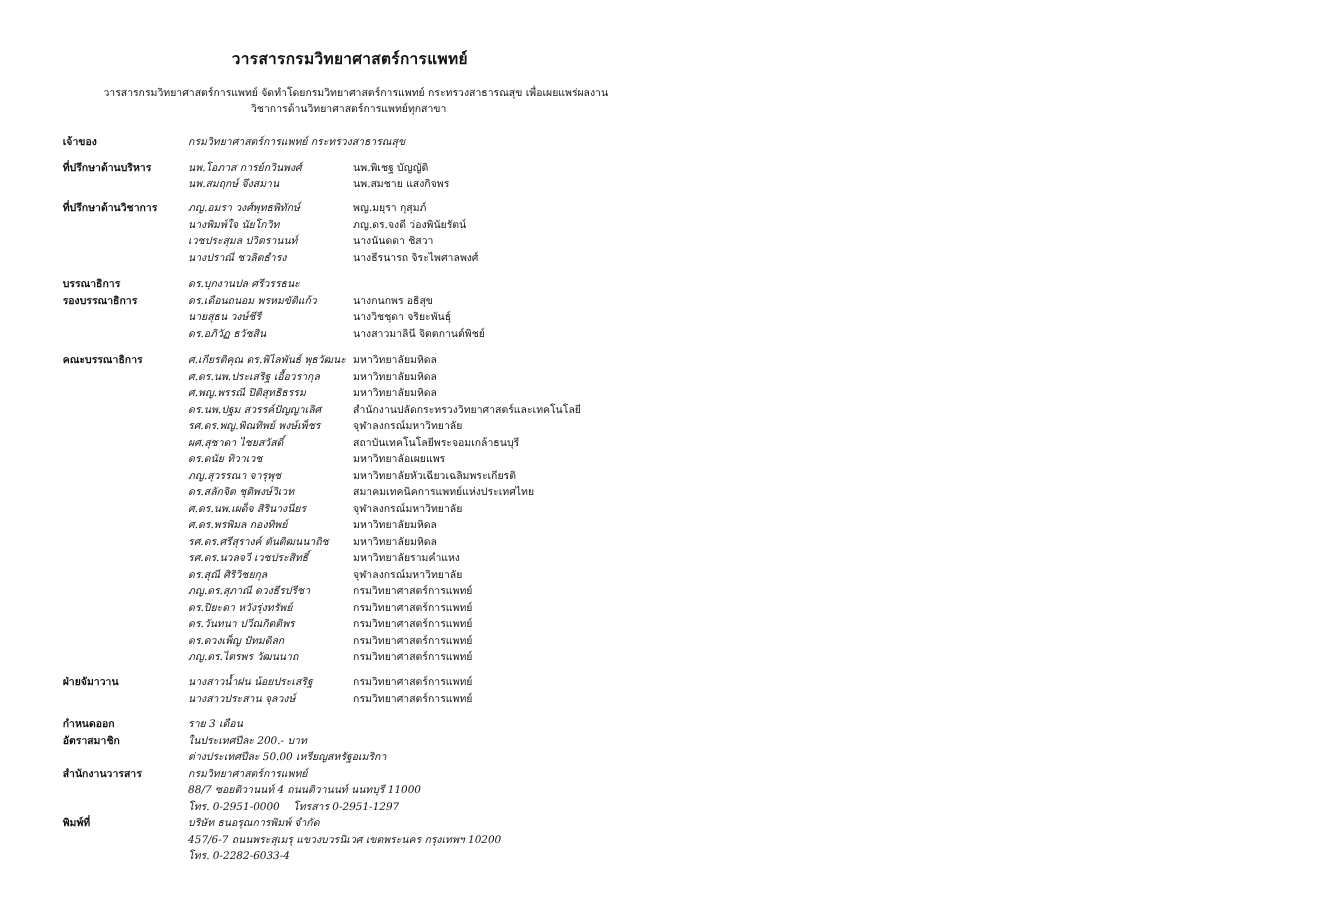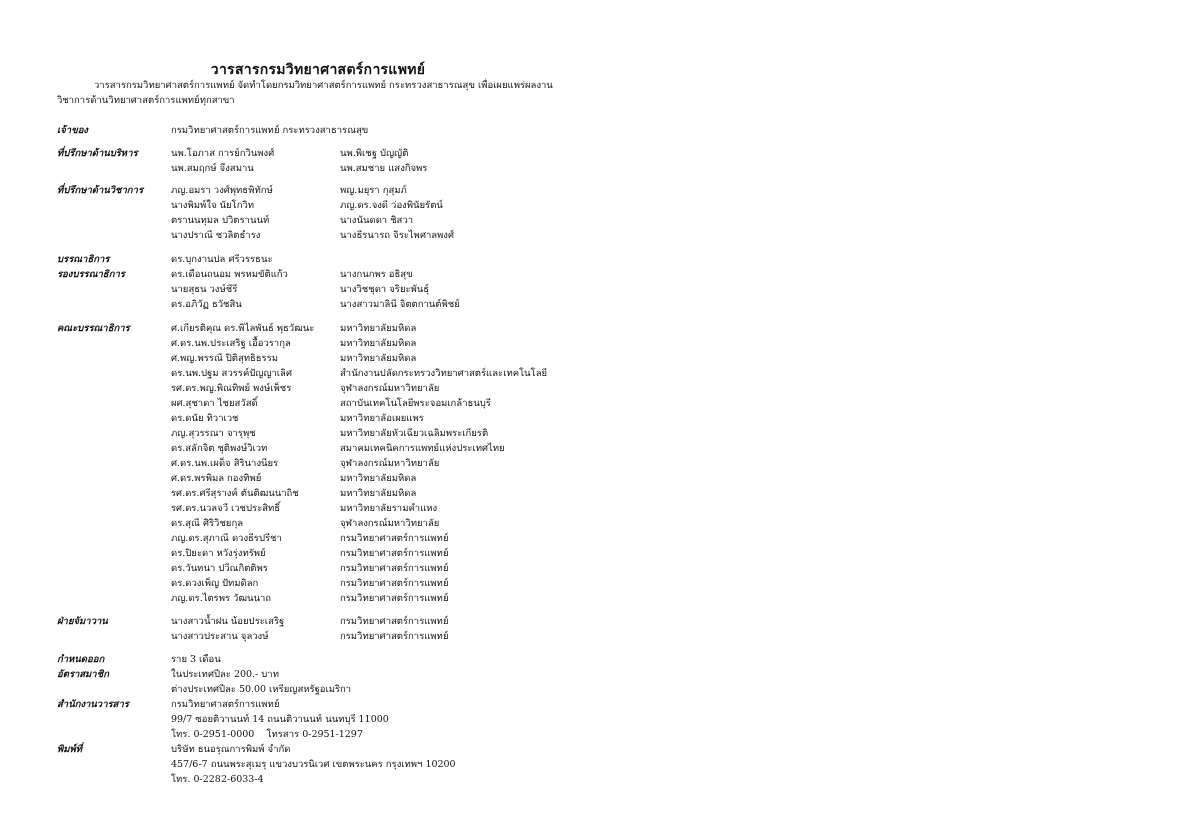--- a/index.html
+++ b/index.html
@@ -4,32 +4,32 @@
 <style>
   html, body { margin: 0; padding: 0; background: #ffffff; }
   body {
     width: 1200px; height: 833px; position: relative; overflow: hidden;
     font-family: "DejaVu Serif", "Liberation Serif", serif;
     color: #111111;
   }
   .page { position: absolute; left: 0; top: 0; width: 1200px; height: 833px; }
   .title {
     position: absolute; left: 0; top: 42px; width: 636px; text-align: center;
-    font-size: 14px; font-weight: bold; letter-spacing: 0.3px; margin-top: 16px;
+    font-size: 14px; font-weight: bold; letter-spacing: 0.3px;
   }
   .intro {
     position: absolute; left: 57px; top: 77px; width: 520px;
     font-size: 9.5px; line-height: 15px;
   }
   .intro .l1 { padding-left: 37px; white-space: nowrap; }
-  .intro .l2 { white-space: nowrap; }
+  .intro .l2 { white-space: nowrap; text-align: center; }
   .row { position: absolute; left: 0; font-size: 9.5px; line-height: 15px; white-space: nowrap; }
-  .lbl { position: absolute; left: 57px; font-weight: bold; font-style: italic; }
-  .c1 { position: absolute; left: 171px; }
-  .c2 { position: absolute; left: 340px; }
+  .lbl { position: absolute; left: 57px; font-weight: bold; }
+  .c1 { position: absolute; left: 171px; font-style: italic; }
+  .c2 { position: absolute; left: 321px; }
 </style>
 </head>
 <body>
 
 <div class="page">
 
   <div class="title">วารสารกรมวิทยาศาสตร์การแพทย์</div>
 
   <div class="intro">
     <div class="l1">วารสารกรมวิทยาศาสตร์การแพทย์ จัดทำโดยกรมวิทยาศาสตร์การแพทย์ กระทรวงสาธารณสุข เพื่อเผยแพร่ผลงาน</div>
@@ -54,21 +54,21 @@
   <div class="row" style="top:182px">
     <span class="lbl">ที่ปรึกษาด้านวิชาการ</span>
     <span class="c1">ภญ.อมรา วงศ์พุทธพิทักษ์</span>
     <span class="c2">พญ.มยุรา กุสุมภ์</span>
   </div>
   <div class="row" style="top:197px">
     <span class="c1">นางพิมพ์ใจ นัยโกวิท</span>
     <span class="c2">ภญ.ดร.จงดี ว่องพินัยรัตน์</span>
   </div>
   <div class="row" style="top:212px">
-    <span class="c1">ตรานนทุมล ปวิตรานนท์</span>
+    <span class="c1">เวชประสุมล ปวิตรานนท์</span>
     <span class="c2">นางนันดดา ชิสวา</span>
   </div>
   <div class="row" style="top:227px">
     <span class="c1">นางปราณี ชวลิตธำรง</span>
     <span class="c2">นางธีรนารถ จิระไพศาลพงศ์</span>
   </div>
 
   <div class="row" style="top:251px">
     <span class="lbl">บรรณาธิการ</span>
     <span class="c1">ดร.บุกงานปล ศรีวรรธนะ</span>
@@ -187,21 +187,21 @@
   </div>
   <div class="row" style="top:681px">
     <span class="c1">ต่างประเทศปีละ 50.00 เหรียญสหรัฐอเมริกา</span>
   </div>
 
   <div class="row" style="top:696px">
     <span class="lbl">สำนักงานวารสาร</span>
     <span class="c1">กรมวิทยาศาสตร์การแพทย์</span>
   </div>
   <div class="row" style="top:711px">
-    <span class="c1">99/7 ซอยติวานนท์ 14 ถนนติวานนท์ นนทบุรี 11000</span>
+    <span class="c1">88/7 ซอยติวานนท์ 4 ถนนติวานนท์ นนทบุรี 11000</span>
   </div>
   <div class="row" style="top:726px">
     <span class="c1" style="white-space:pre">โทร. 0-2951-0000    โทรสาร 0-2951-1297</span>
   </div>
 
   <div class="row" style="top:741px">
     <span class="lbl">พิมพ์ที่</span>
     <span class="c1">บริษัท ธนอรุณการพิมพ์ จำกัด</span>
   </div>
   <div class="row" style="top:756px">

